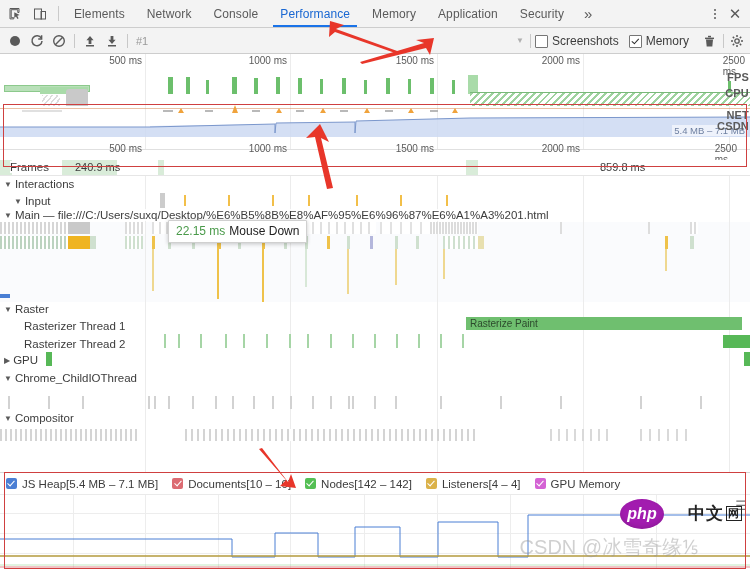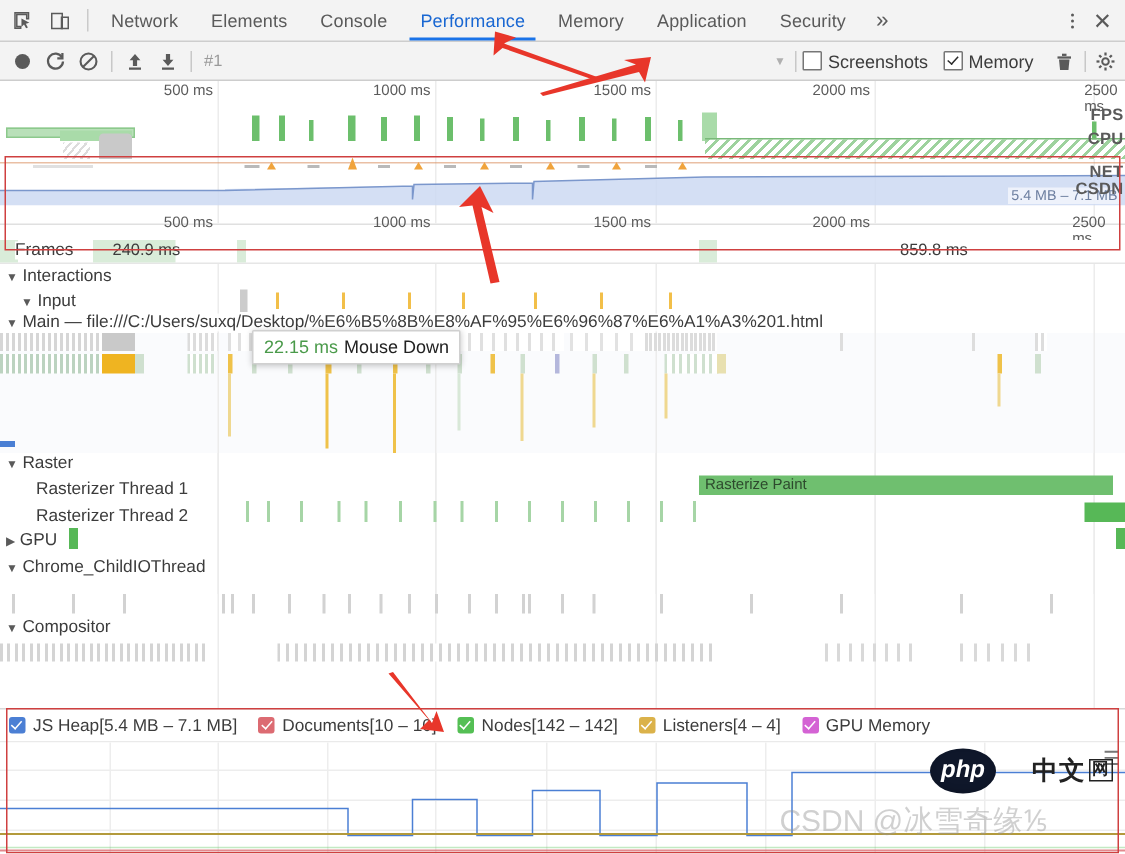--- a/index.html
+++ b/index.html
@@ -44,21 +44,21 @@
     height: 25px; display: flex; align-items: center;
     border-bottom: 1px solid #cdcdcd; background: #f3f3f3;
     position: relative; padding: 0 4px;
   }
   .t2ico { width: 22px; height: 22px; display: flex; align-items: center; justify-content: center; color: #5a5a5a; }
   .t2sep { width: 1px; height: 14px; background: #c8c8c8; margin: 0 4px; }
   .recdot { width: 10px; height: 10px; border-radius: 50%; background: #5a5a5a; }
   .histlabel { color: #9a9a9a; font-size: 11px; padding-left: 4px; }
   .caret-sm { color:#b0b0b0; font-size: 8px; padding: 0 2px;}
   .t2spacer { flex: 1; }
-  .cbwrap { display: flex; align-items: flex-start; gap: 4px; margin-right: 10px; font-size: 12px; color: #3c3c3c;}
+  .cbwrap { display: flex; align-items: flex-end; gap: 4px; margin-right: 10px; font-size: 12px; color: #3c3c3c;}
   .cbox { width: 11px; height: 11px; border: 1px solid #767676; background: #fff; border-radius: 1px;
           display: flex; align-items: center; justify-content: center; }
   .cbox.checked { position: relative; }
   .cbox.checked::after {
     content: ""; width: 3px; height: 6px; border: solid #2a2a2a;
     border-width: 0 1.6px 1.6px 0; transform: rotate(42deg) translate(-0.5px,-1px);
   }
   .trash { width: 20px; display:flex; align-items:center; justify-content:center; }
   .t2right { display: flex; align-items: center; }
   .gear-right { width: 18px; display:flex; align-items:center; justify-content:center; }
@@ -166,21 +166,21 @@
   .memmenu { position: absolute; right: 3px; top: 3px; color: #777; font-size: 13px; }
 
   
   .wm-csdn {
     position: absolute; right: 52px; bottom: 8px;
     font-size: 20px; color: rgba(150,150,150,.45); white-space: nowrap;
     font-family: "Liberation Sans", sans-serif;
   }
   .wm-php {
     position: absolute; right: 86px; bottom: 40px; width: 44px; height: 30px;
-    background: #0f172a; border-radius: 50%; color: #fff; font-style: italic;
+    background: #a21caf; border-radius: 50%; color: #fff; font-style: italic;
     font-size: 16px; font-weight: bold; display: flex; align-items: center; justify-content: center;
     box-shadow: inset 0 -2px 4px rgba(0,0,0,.12);
     margin-left: 48px;
   }
   .wm-cn {
     position: absolute; right: 8px; bottom: 44px; font-size: 17px; color: #222; font-weight: bold;
     letter-spacing: 1px; display: flex; align-items: center; gap: 2px;
   }
   .wm-cn .boxed { border: 1.5px solid #222; font-size: 11px; padding: 0 1px; line-height: 13px;}
 
@@ -203,24 +203,24 @@
       <div class="tb-ico">
         <svg width="14" height="14" viewBox="0 0 14 14">
           <rect x="1.5" y="2" width="7" height="10" fill="none" stroke="#5a5a5a" stroke-width="1"></rect>
           <rect x="8" y="4.5" width="4.5" height="7.5" fill="none" stroke="#5a5a5a" stroke-width="1"></rect>
         </svg>
       </div>
     </div>
     <div class="tb-sep"></div>
     <div class="tabs">
       <div class="tab">
+          <span>Elements</span>
+        </div>
+      <div class="tab">
           <span>Network</span>
-        </div>
-      <div class="tab">
-          <span>Elements</span>
         </div>
       <div class="tab">
           <span>Console</span>
         </div>
       <div class="tab active">
           <span>Performance</span>
         </div>
       <div class="tab">
           <span>Memory</span>
         </div>

